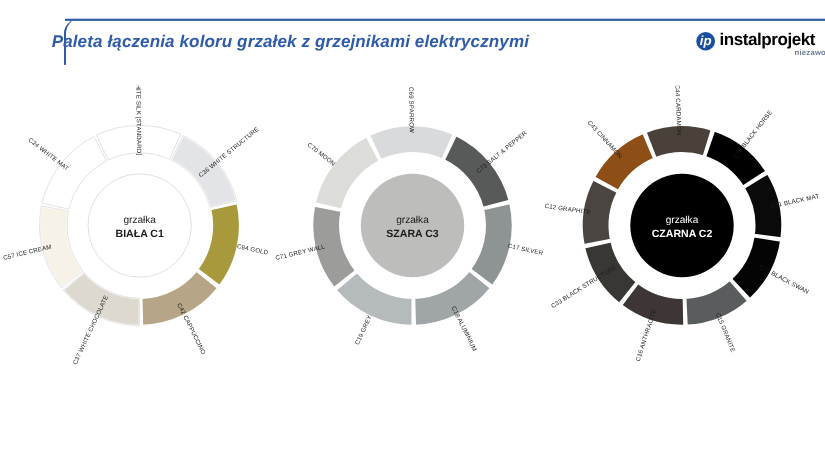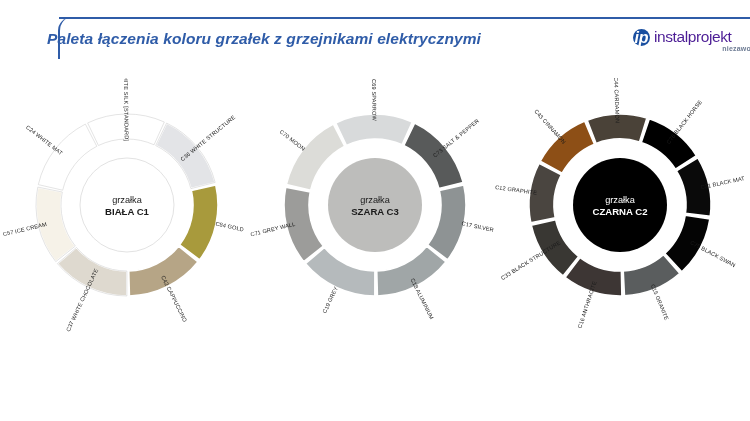--- a/index.html
+++ b/index.html
@@ -70,33 +70,33 @@
   }
   .logo-mark {
     position: absolute;
     left: 0;
     top: 1px;
     width: 17px;
     height: 17px;
     border-radius: 50%;
     background: #1a4fa0;
     color: #ffffff;
-    font-size: 16px;
+    font-size: 12px;
     font-style: italic;
     font-weight: bold;
     line-height: 17px;
     text-align: center;
   }
   .logo-word {
     position: absolute;
     left: 21px;
     top: 0px;
     font-size: 15.5px;
-    font-weight: normal;
-    color: #4c1d95;
+    font-weight: bold;
+    color: #000000;
     letter-spacing: -0.4px;
     white-space: nowrap;
   }
   .logo-sub {
     position: absolute;
     right: 1px;
     top: 17px;
     font-size: 7px;
     font-weight: bold;
     color: #6d7b93;

